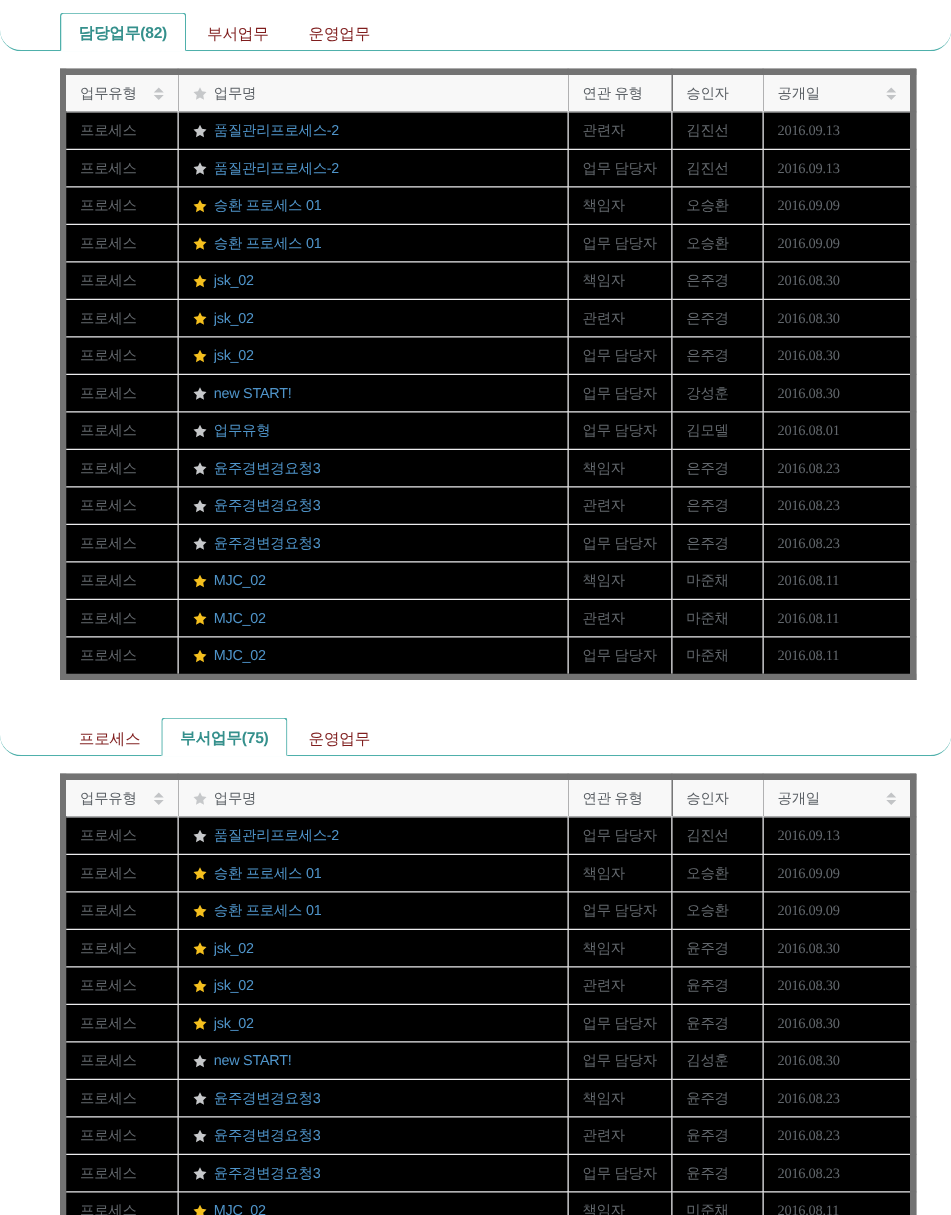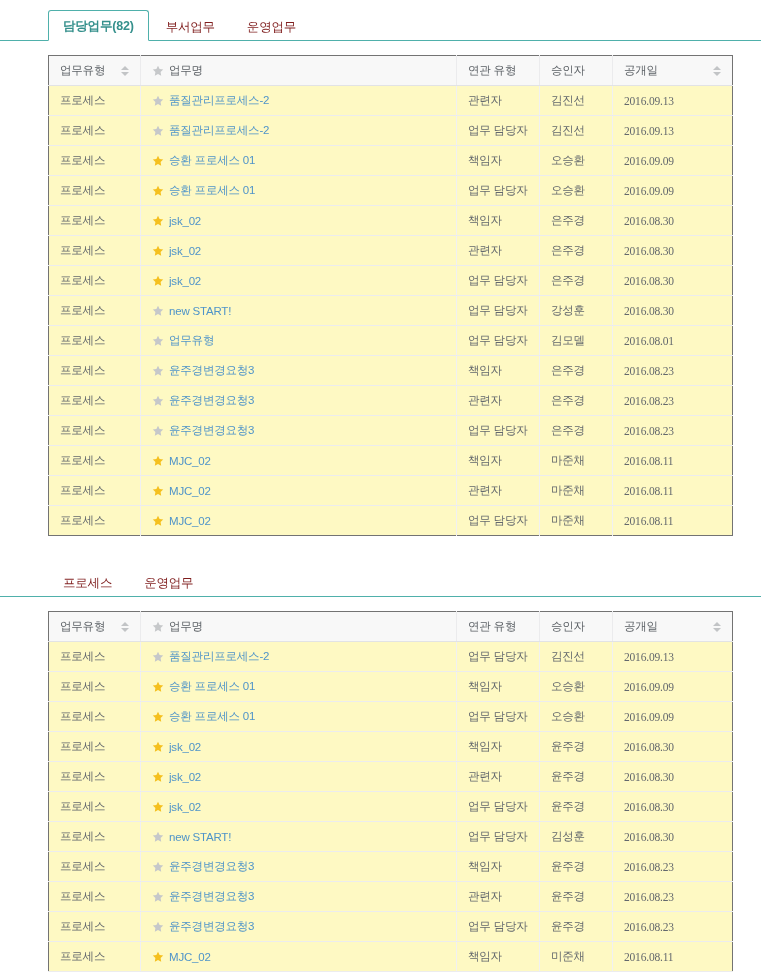--- a/index.html
+++ b/index.html
@@ -20,20 +20,21 @@
 
   
   .tab-section { padding: 0 0 0 0; }
   .tabs {
     position: relative;
     display: flex;
     align-items: flex-end;
     padding-left: 48px;
     height: 41px;
     border-bottom: 1px solid #4fb0ab;
+    border-radius: 17px;
   }
   .tab {
     font-size: 12.5px;
     color: #7f1d1d;
     padding: 9px 14px 8px 14px;
     line-height: 1;
     margin-right: 2px;
     border: 1px solid transparent;
     border-bottom: none;
     background: transparent;
@@ -54,22 +55,22 @@
   }
 
   
   .table-wrap {
     margin: 14px 28px 0 48px;
   }
   table.grid {
     width: 100%;
     border-collapse: collapse;
     table-layout: fixed;
-    border: 1px solid #737373;
-    background: #fef9c3;
+    border: 5px solid #737373;
+    background: #000000;
   }
   table.grid thead th {
     background: #f8f8f8;
     border-bottom: 1px solid #e2e3e5;
     border-right: 1px solid #ebebed;
     font-size: 11.5px;
     font-weight: normal;
     color: #5c6166;
     text-align: left;
     padding: 7px 10px 7px 11px;
@@ -438,20 +439,21 @@
                 <td class="c-apv">마준채</td>
                 <td class="c-date">2016.08.11</td>
               </tr>
             </tbody>
           </table>
         </div>
       </div>
       <div class="tab-section" style="margin-top: 20px;">
         <div class="tabs">
           <div class="tab">프로세스</div>
+          <div class="tab active">부서업무(75)</div>
           <div class="tab">운영업무</div>
         </div>
         <div class="table-wrap">
           <table class="grid">
             <thead>
               <tr>
                 <th class="c-type">
                   <div class="th-inner">
                     <span class="th-label">업무유형</span>
                     <span class="sort-icon"></span>

